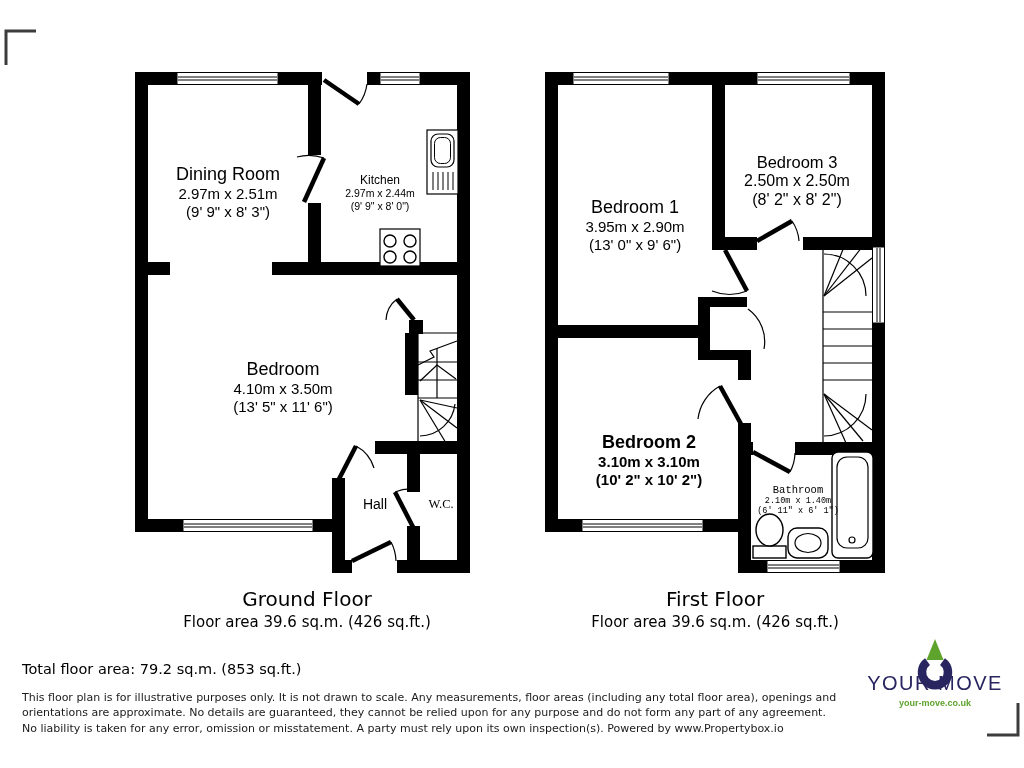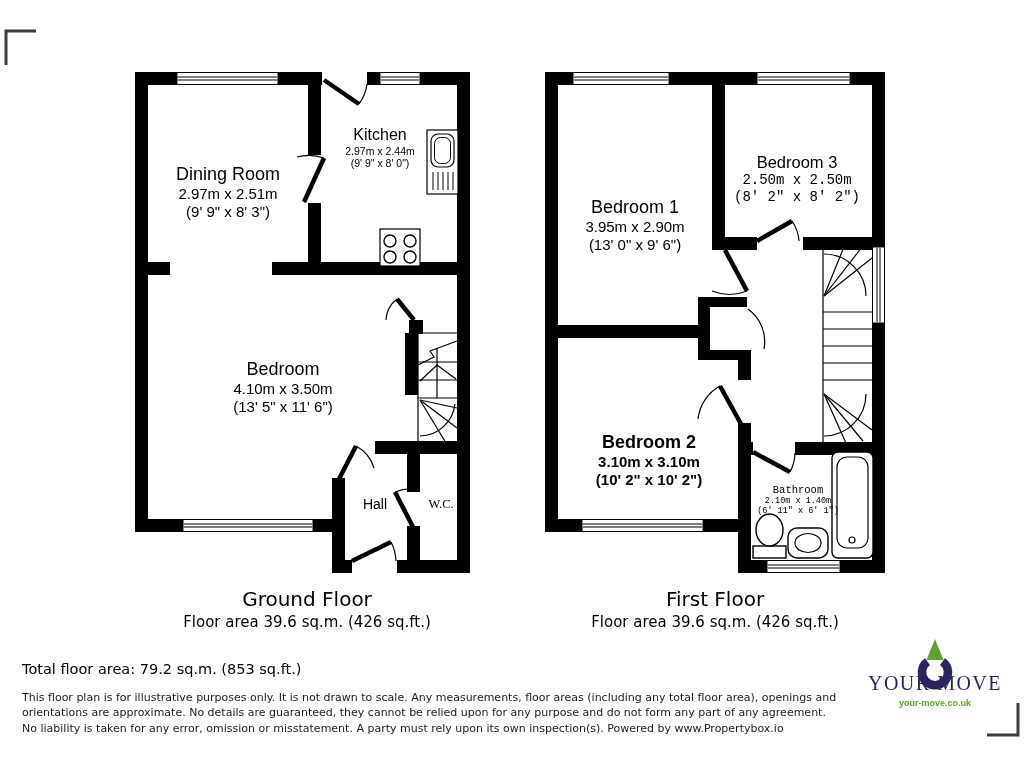--- a/index.html
+++ b/index.html
@@ -4,34 +4,34 @@
 <style>
   html,body{margin:0;padding:0;}
   body{
     width:1024px;height:768px;position:relative;background:#ffffff;
     font-family:"Liberation Sans", sans-serif;color:#000;overflow:hidden;
   }
   #plan-svg{position:absolute;left:0;top:0;width:1024px;height:768px;}
   .room-label{position:absolute;transform:translateX(-50%);text-align:center;line-height:1.18;white-space:nowrap;}
   .room-name{font-size:18px;}
   .room-dim{font-size:15px;}
-  .lbl-kitchen .room-name{font-size:16px;}
+  .lbl-kitchen .room-name{font-size:12px;margin-top:47px;}
   .lbl-kitchen .room-dim{font-size:10.5px;}
   .lbl-bathroom .room-name{font-size:10.5px;}
   .lbl-bathroom .room-dim{font-size:8.5px;}
   .lbl-bed3 .room-name{font-size:16.5px;}
-  .lbl-bed3 .room-dim{font-size:14px;font-family:Liberation Mono, monospace;}
+  .lbl-bed3 .room-dim{font-size:16px;}
   .lbl-hall .room-name{font-size:14px;}
   .lbl-wc .room-name{font-size:12.5px;}
   .floor-title{position:absolute;transform:translateX(-50%);font-family:"DejaVu Sans", sans-serif;font-size:20px;white-space:nowrap;}
   .floor-area{position:absolute;transform:translateX(-50%);font-family:"DejaVu Sans", sans-serif;font-size:15px;white-space:nowrap;}
   .total-area{position:absolute;left:22px;top:661px;font-family:"DejaVu Sans", sans-serif;font-size:14.5px;white-space:nowrap;}
   .disclaimer{position:absolute;left:22px;top:690px;width:818px;font-family:"DejaVu Sans", sans-serif;font-size:11px;line-height:1.4;color:#1a1a1a;}
   .logo{position:absolute;left:935px;top:632px;transform:translateX(-50%);text-align:center;}
-  .logo-brand{font-family:Liberation Serif, serif;font-size:20px;letter-spacing:1.5px;color:#282560;margin-top:2px;white-space:nowrap;}
+  .logo-brand{font-family:Liberation Sans, sans-serif;font-size:20px;letter-spacing:1.5px;color:#282560;margin-top:2px;white-space:nowrap;}
   .logo-site{font-family:"Liberation Sans", sans-serif;font-size:9px;font-weight:bold;color:#5ea32b;margin-top:3px;white-space:nowrap;}
 </style>
 </head>
 <body>
 
 <svg id="plan-svg" viewBox="0 0 1024 768">
 
   <polyline points="36,31 6,31 6,65" fill="none" stroke="#3c3c3c" stroke-width="3"></polyline>
   <polyline points="1018,703 1018,735 987,735" fill="none" stroke="#3c3c3c" stroke-width="3"></polyline>
 

